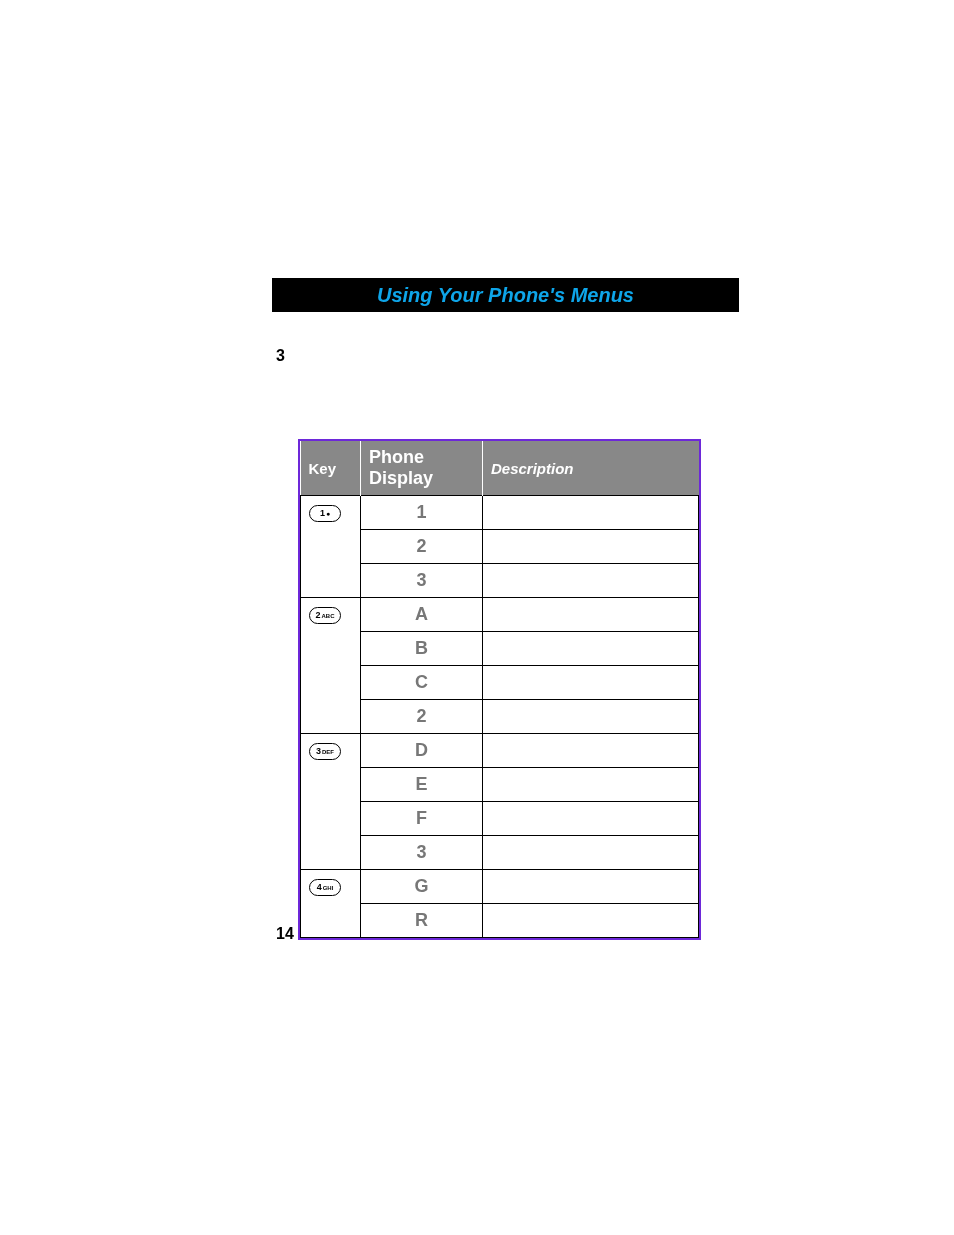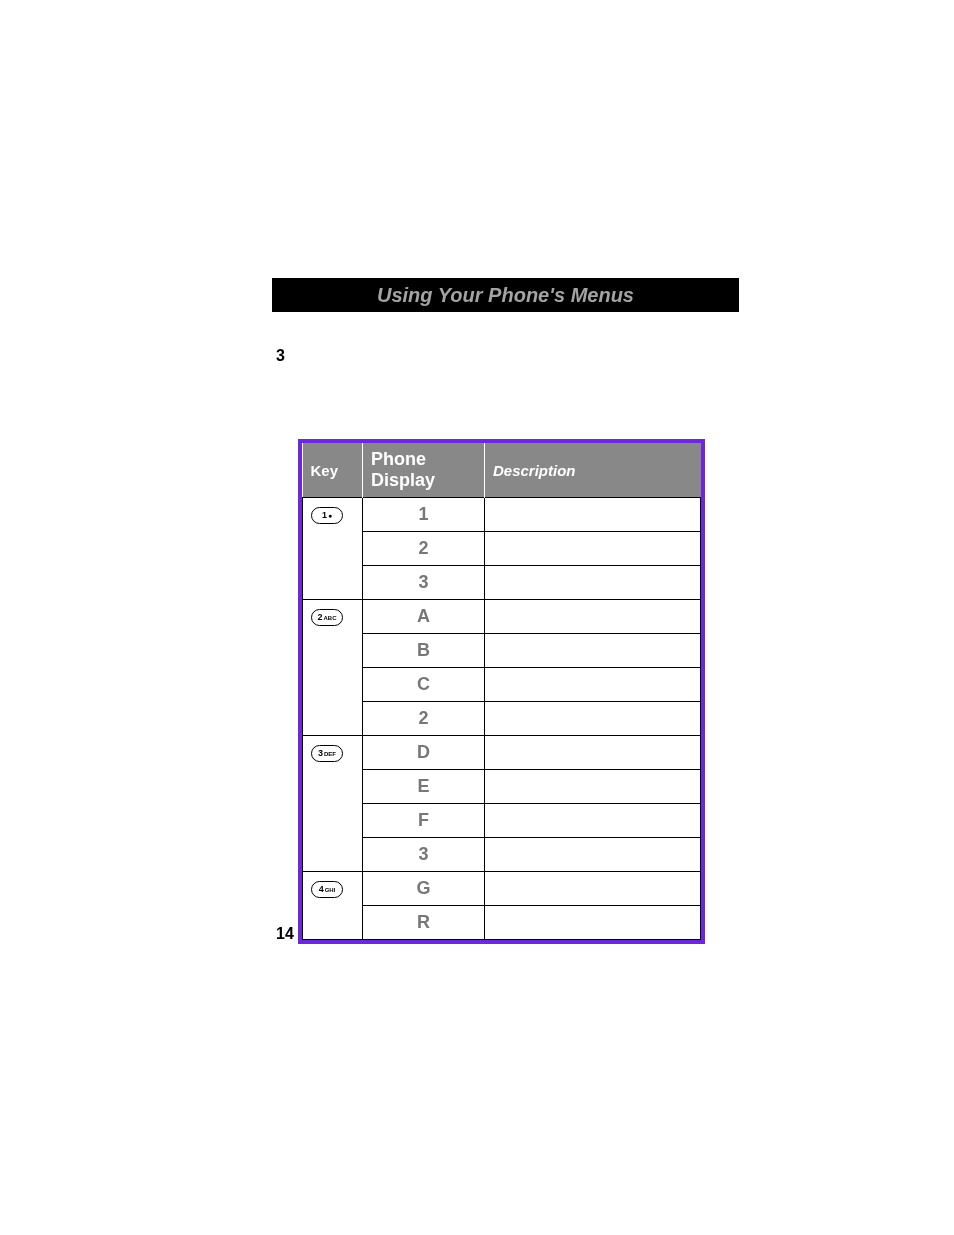--- a/index.html
+++ b/index.html
@@ -10,40 +10,40 @@
       font-family: Helvetica, Arial, sans-serif;
       position: relative;
     }
     .banner {
       position: absolute;
       top: 278px;
       left: 272px;
       width: 467px;
       height: 34px;
       background: #000;
-      color: #a3a3a3;
+      color: #0ea5e9;
       font-style: italic;
       font-weight: bold;
       font-size: 20px;
       display: flex;
       align-items: center;
       justify-content: center;
     }
     .section-num {
       position: absolute;
       top: 347px;
       left: 276px;
       font-weight: bold;
       font-size: 16px;
     }
     .table-wrapper {
       position: absolute;
       top: 439px;
       left: 298px;
-      border: 4px solid #6d28d9;
+      border: 2px solid #6d28d9;
     }
     table {
       border-collapse: collapse;
     }
     th {
       background: #888;
       color: #fff;
       font-weight: bold;
       font-size: 15px;
       text-align: left;

